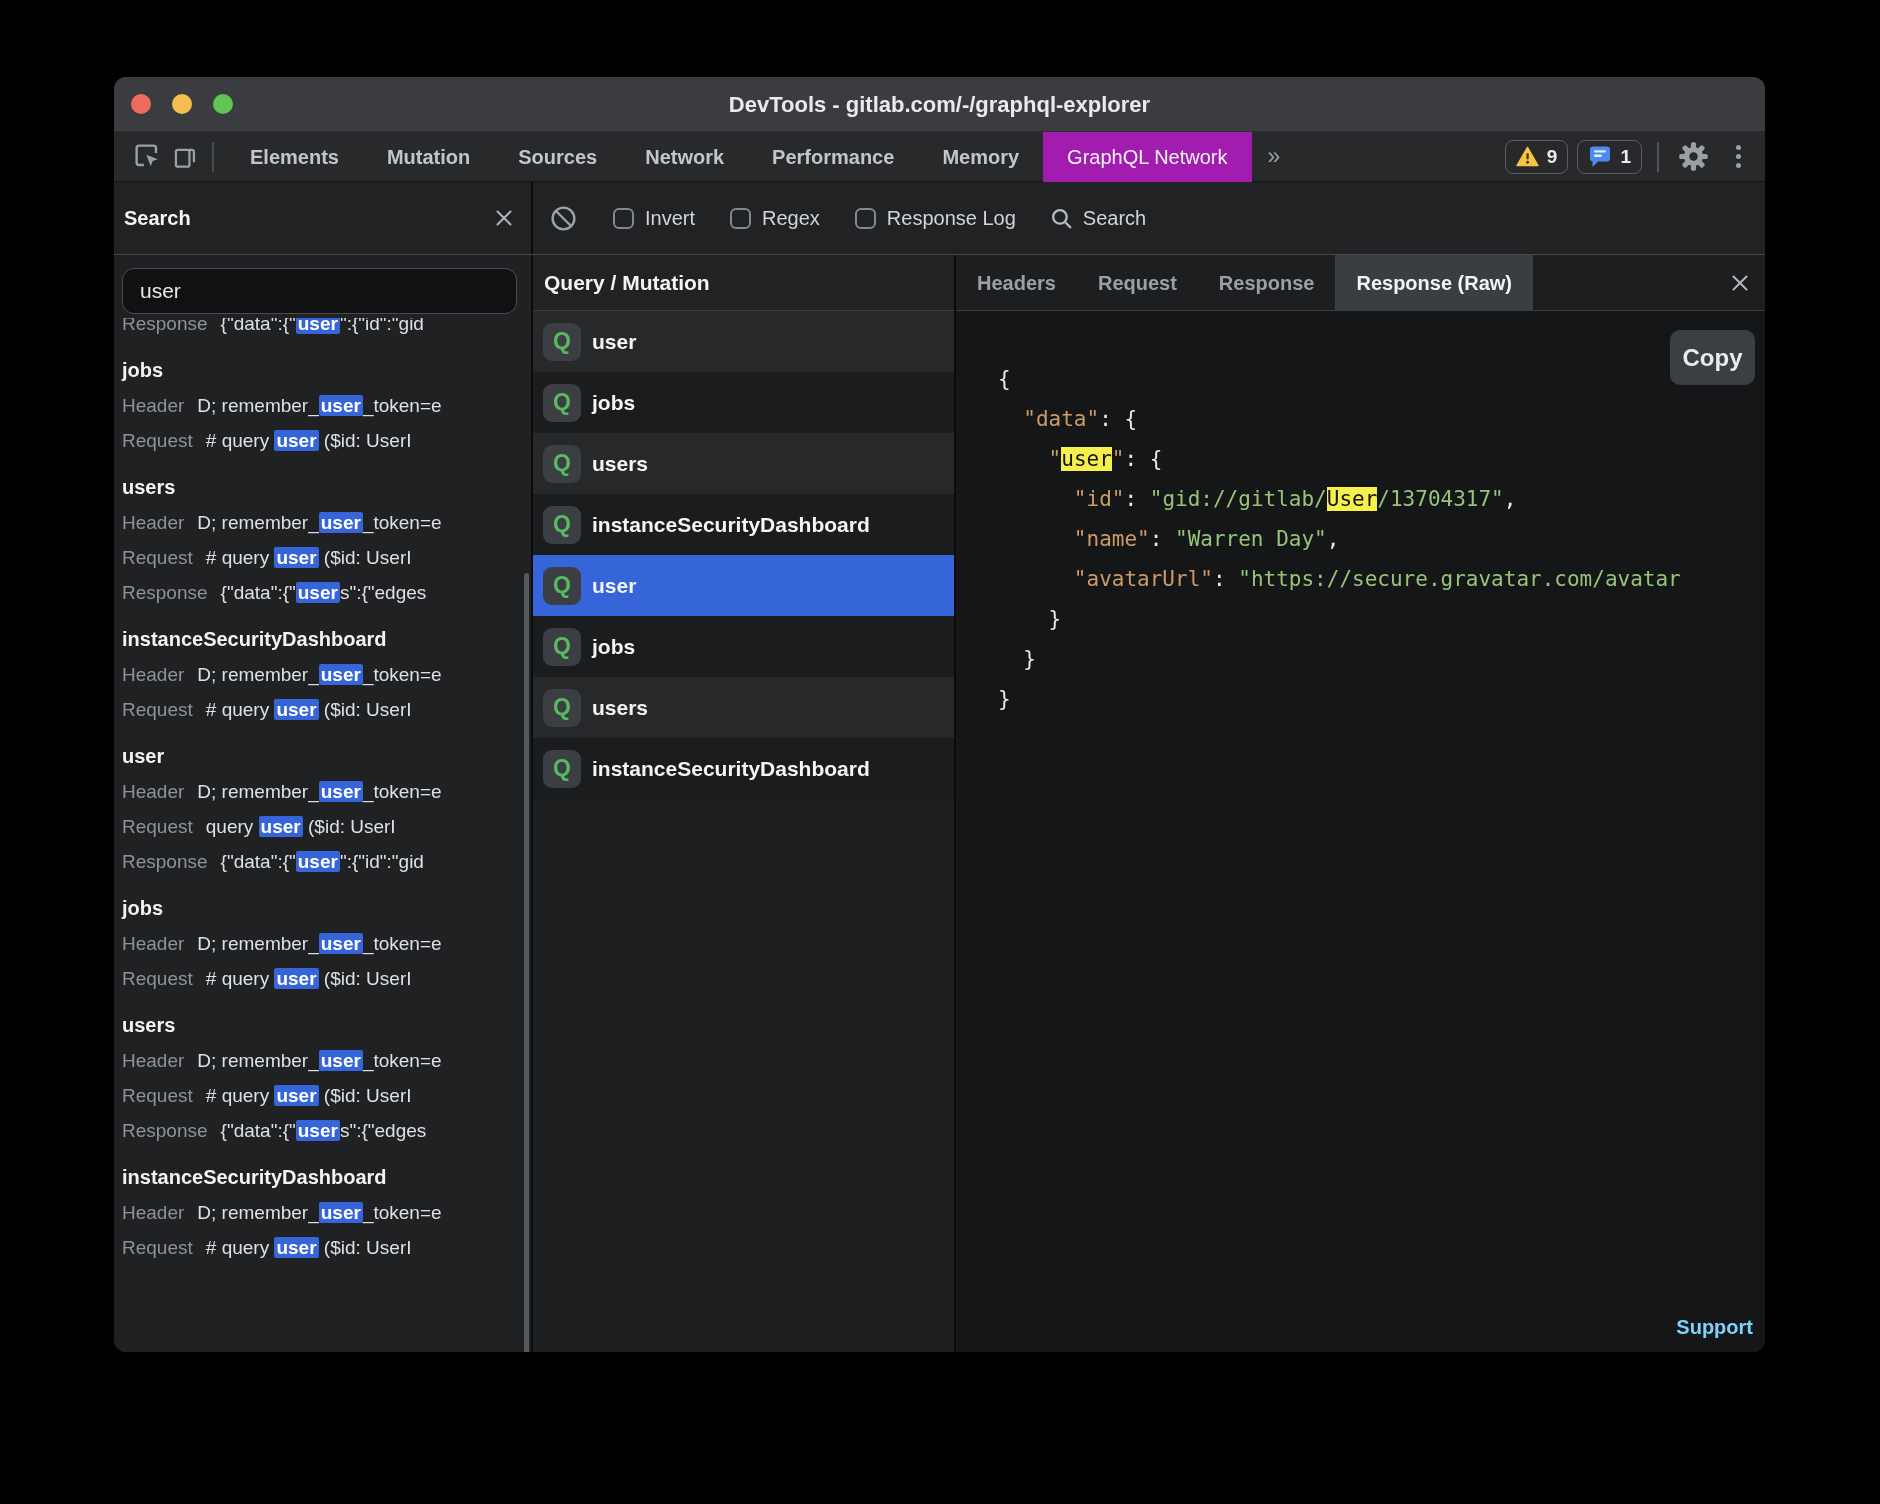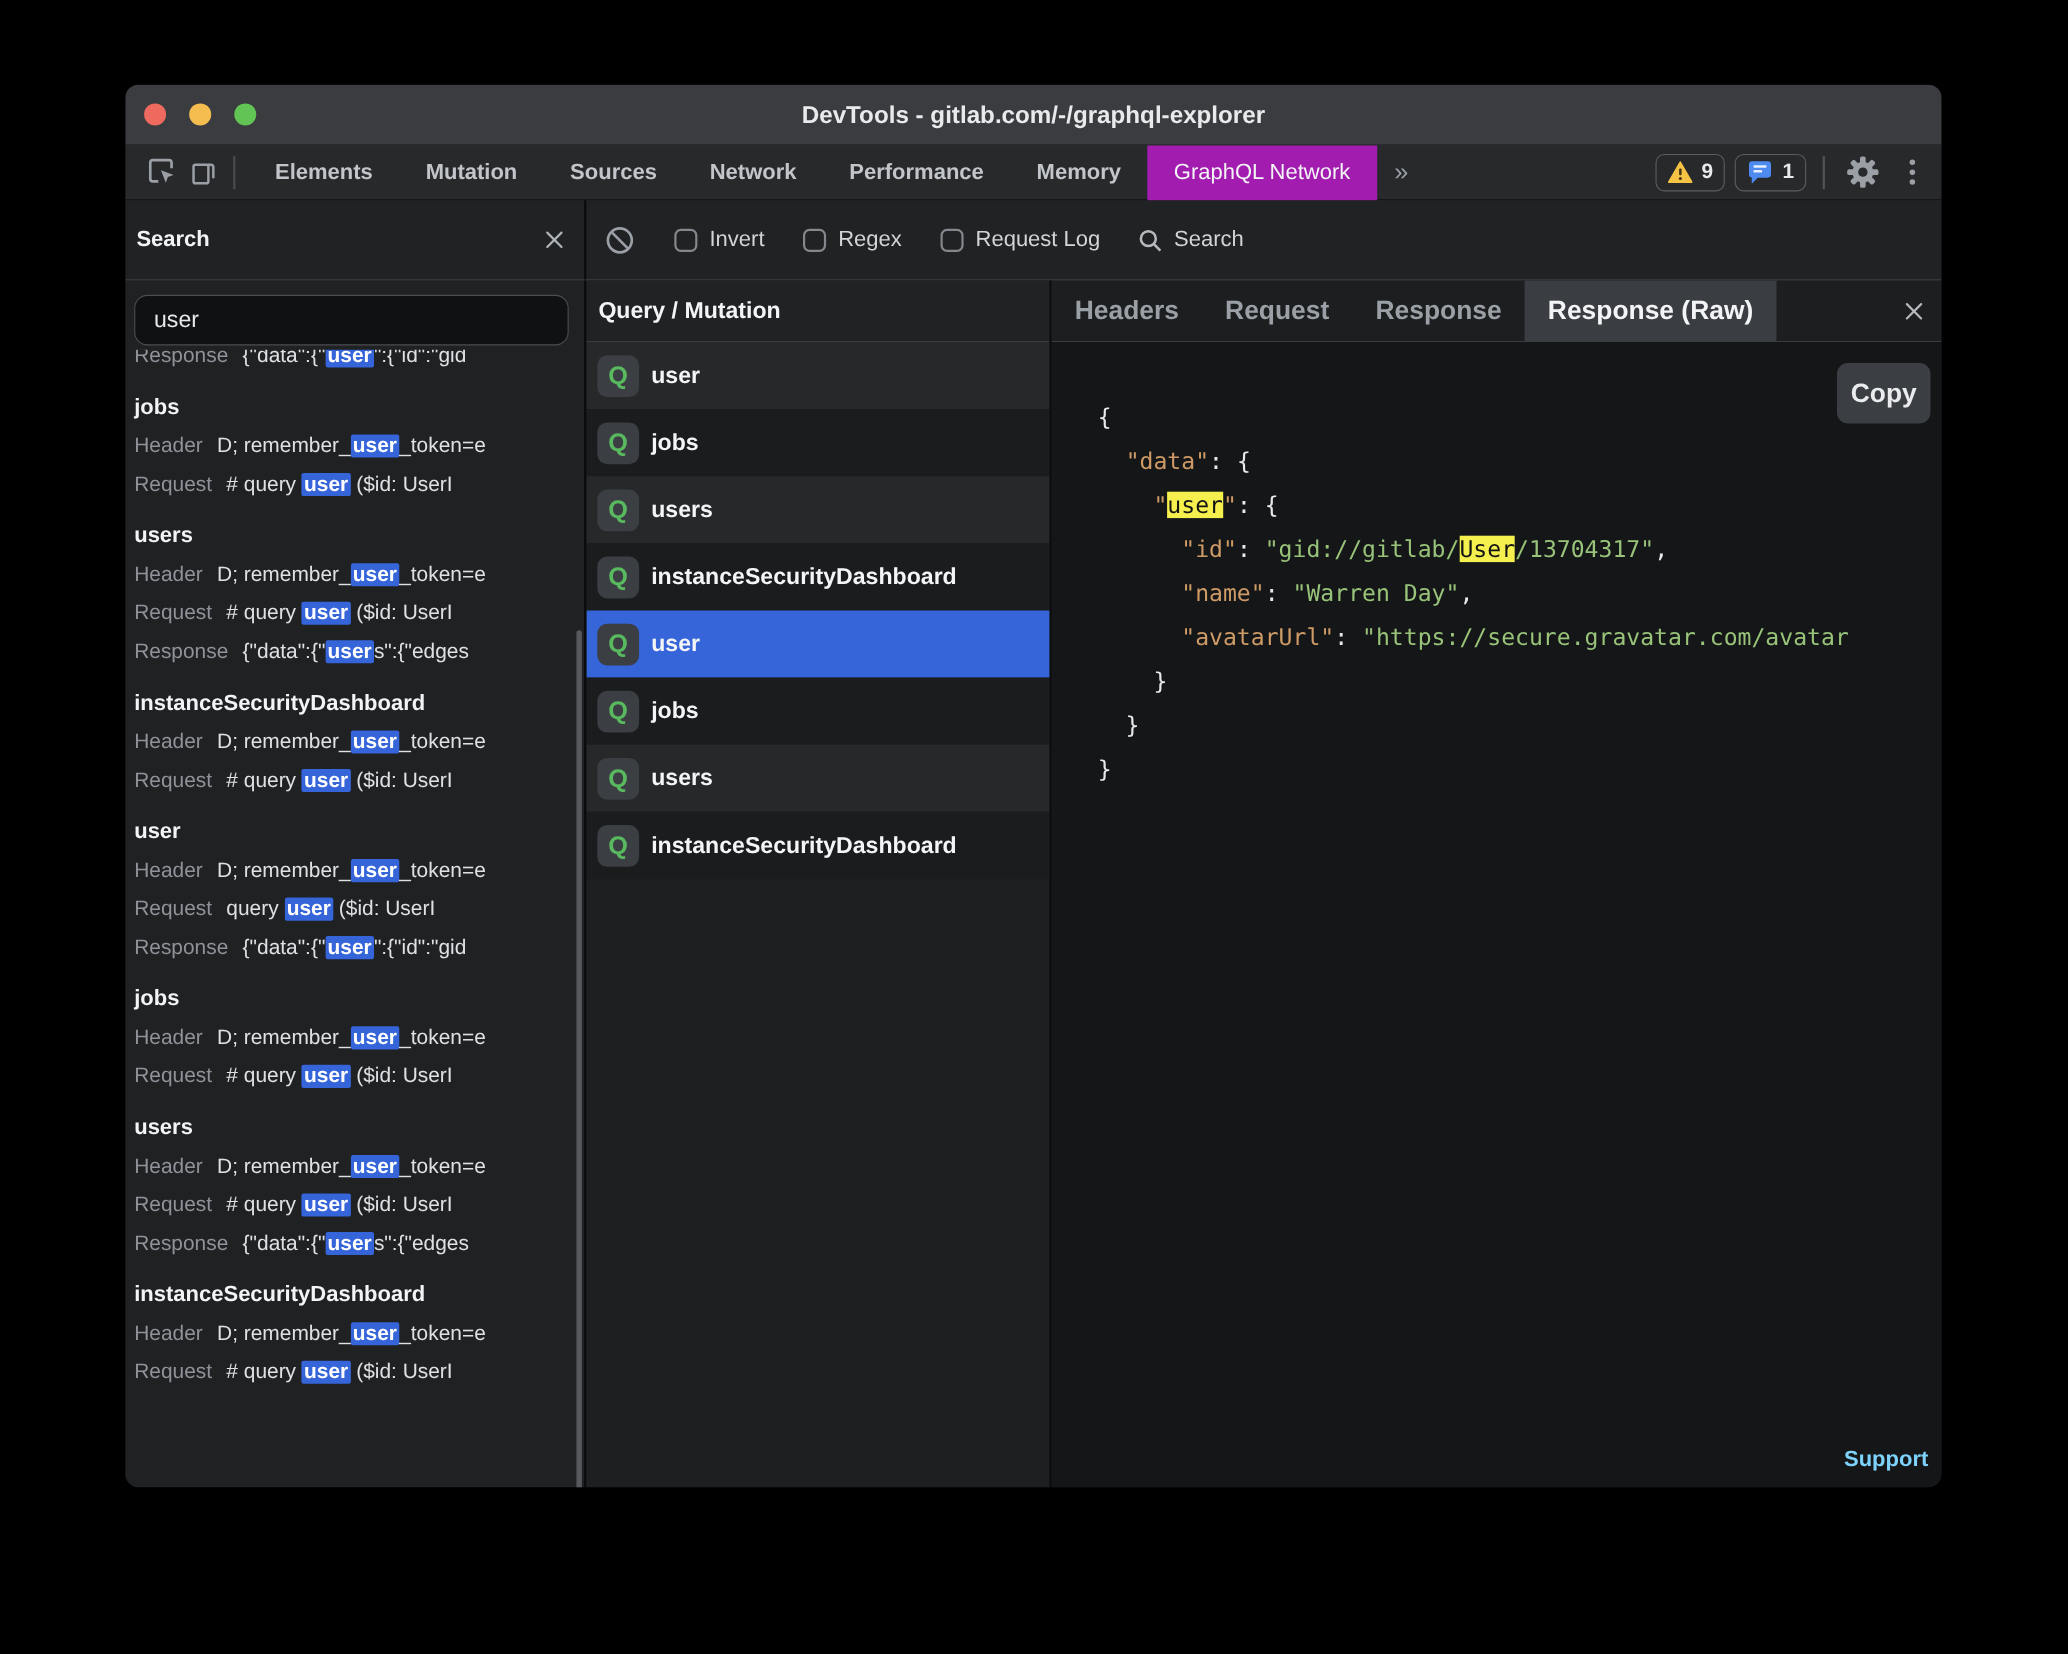--- a/index.html
+++ b/index.html
@@ -79,21 +79,21 @@
   .q-row.even { background:#26282A; } .q-row.odd { background:#1A1C1E; }
   .q-row.selected { background:#3565D9; }
   .q-chip { width:38px; height:38px; border-radius:9px; background:#3B3E42; color:#59B95F;
             font-size:23px; font-weight:700; display:flex; align-items:center; justify-content:center; flex:0 0 38px; }
   .q-label { color:#F4F5F6; font-size:21px; font-weight:700; white-space:nowrap; }
 
   
   .right-panel { flex:1; display:flex; flex-direction:column; min-width:0; }
   .detail-tabs-row { height:56px; flex:0 0 56px; background:#1C1E20; border-bottom:1px solid #3A3C3F;
                      display:flex; align-items:center; }
-  .d-tab { height:56px; line-height:56px; padding:0 21px; font-size:24px; font-weight:600; color:#9AA0A6; }
+  .d-tab { height:56px; line-height:56px; padding:0 21px; font-size:20px; font-weight:600; color:#9AA0A6; }
   .d-tab.selected { background:#3A3D42; color:#F3F4F5; font-weight:700; }
   .detail-close { margin-left:auto; margin-right:14px; display:flex; }
   .detail-content { flex:1; background:#141618; position:relative; overflow:hidden; }
   .copy-btn { position:absolute; top:19px; right:10px; width:85px; height:55px; background:#3B3E43;
               border:none; border-radius:10px; color:#E9EBED; font-size:24px; font-weight:700;
               font-family:"Liberation Sans",sans-serif; }
   .json { margin:0; padding:48px 0 0 42px; font-family:"DejaVu Sans Mono", monospace;
           font-size:21px; line-height:40px; white-space:pre; color:#E8E9EA; overflow:hidden; }
   .jk { color:#CE9A66; } .js { color:#98C379; } .jp { color:#E8E9EA; }
   .jh { background:#F5F04E; color:#141414; }
@@ -198,21 +198,21 @@
           <span class="check-group">
             <span class="checkbox"></span>
             <span class="check-label">Invert</span>
           </span>
           <span class="check-group">
             <span class="checkbox"></span>
             <span class="check-label">Regex</span>
           </span>
           <span class="check-group">
             <span class="checkbox"></span>
-            <span class="check-label">Request Log</span>
+            <span class="check-label">Response Log</span>
           </span>
         </div>
       <span class="toolbar-search">
         <svg viewBox="0 0 24 24" width="25" height="25" fill="none" stroke="#B7BBBF" stroke-width="2.2">
           <circle cx="10.5" cy="10.5" r="6.5"></circle>
             <line x1="15.6" y1="15.6" x2="21" y2="21"></line>
         </svg>
         <span class="check-label">Search</span>
       </span>
     </div>

